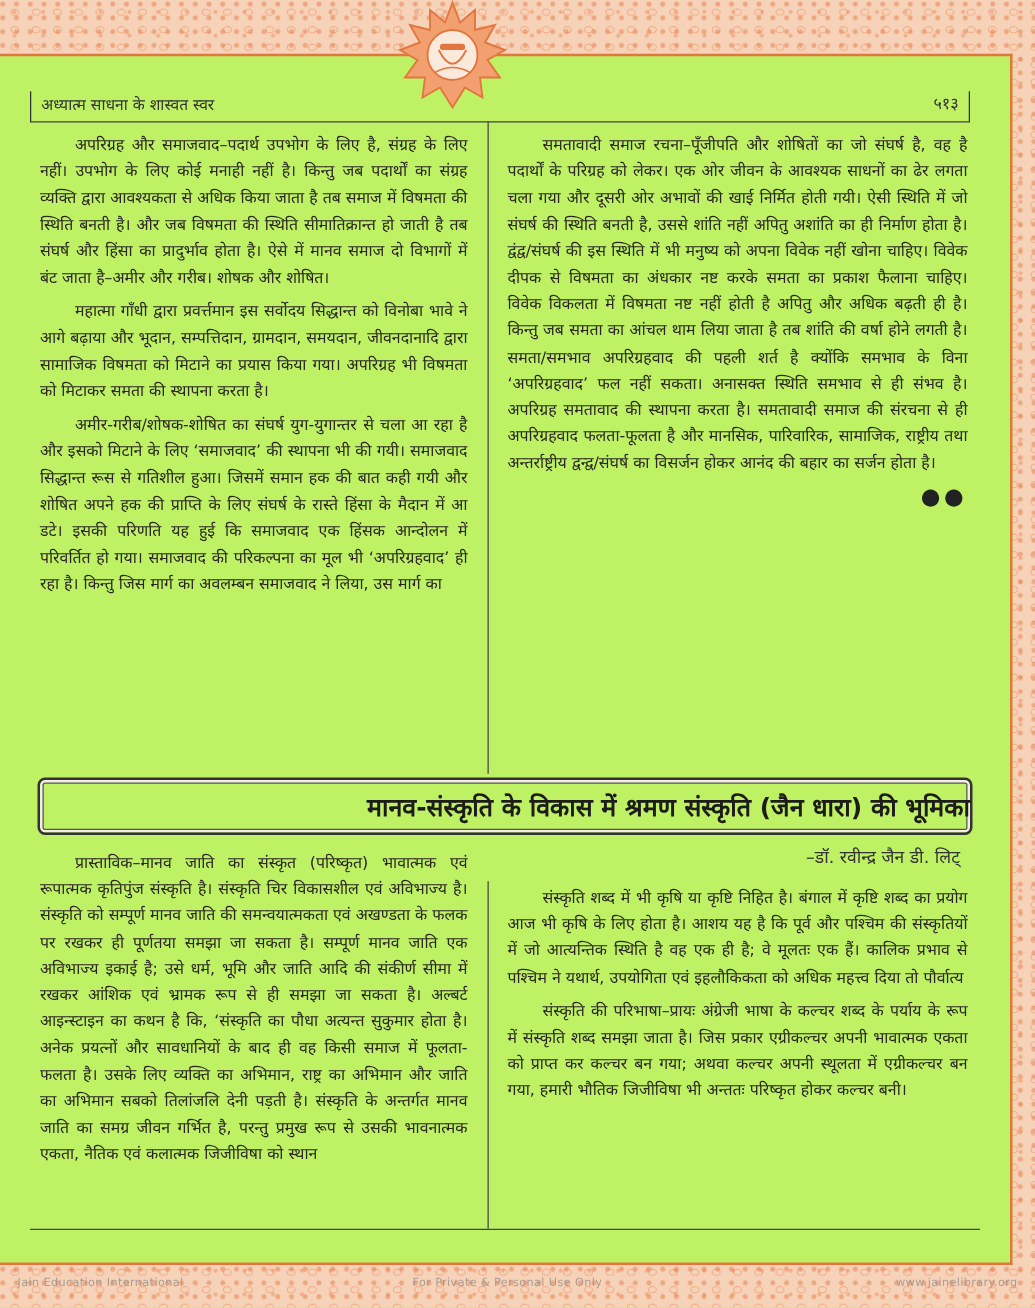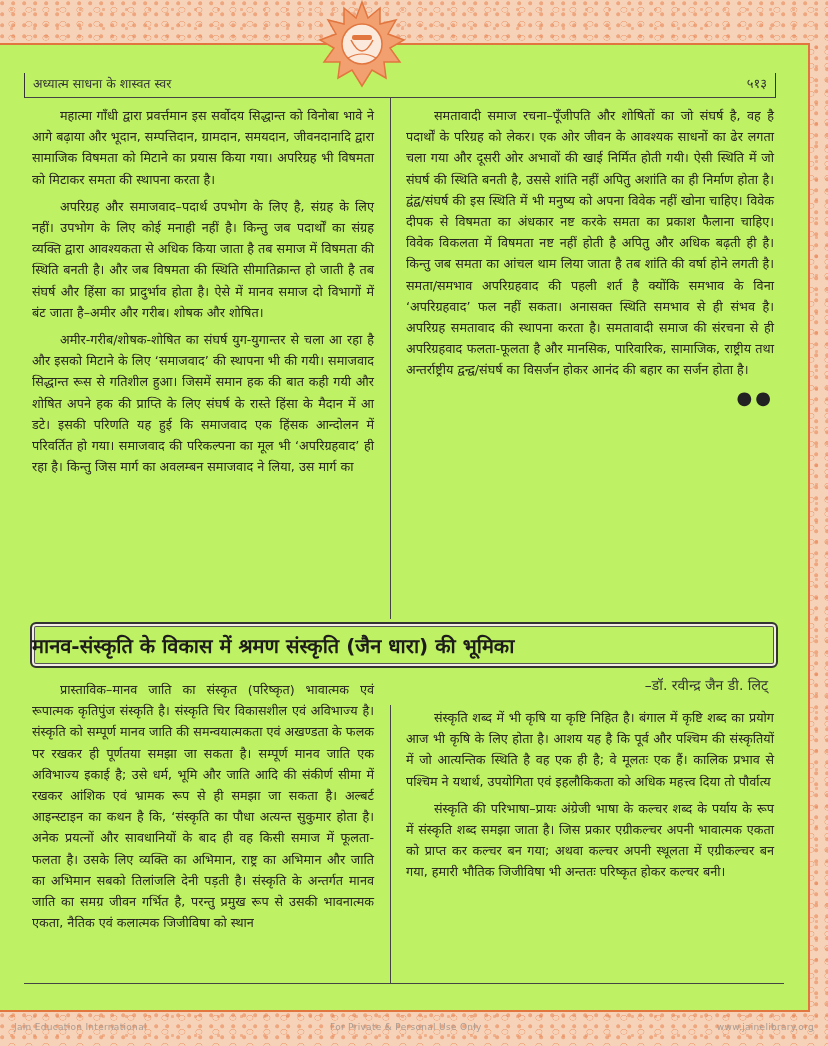--- a/index.html
+++ b/index.html
@@ -37,21 +37,21 @@
     .col {
       position: absolute; font-size: 12.7px; line-height: 21.2px; text-align: justify;
     }
     .col p { margin: 0 0 6px 0; text-indent: 28px; }
     .col p.cont { text-indent: 0; }
     .end-dots { text-align: right; font-size: 18px; letter-spacing: 3px; margin-top: 4px; color: #222; }
     .article-title-box {
       position: absolute; left: 30px; top: 577px; width: 744px; height: 42px;
       border: 2px solid #333; border-radius: 6px;
       box-shadow: inset 0 0 0 2px #f4ede4, inset 0 0 0 3px #555;
-      display: flex; align-items: center; justify-content: flex-start;
+      display: flex; align-items: center; justify-content: flex-end;
     }
     .article-title { font-size: 20px; font-weight: bold; color: #1e1c1a; }
     .byline { position: absolute; right: 40px; top: 630px; font-size: 14px; color: #333; }
     .hr-bottom {
       position: absolute; left: 24px; top: 938px; width: 760px; border-top: 1.5px solid #444;
     }
     .footer-mark {
       position: absolute; top: 1022px; font-size: 9px; color: #a99c94; letter-spacing: 0.3px;
     }
   </style>
@@ -71,22 +71,22 @@
 <div class="page">
 
   <div class="running-head">
     <span class="title">अध्यात्म साधना के शास्वत स्वर</span>
     <span class="pageno">५१३</span>
   </div>
 
   <div class="col-rule" style="top:52px; height:522px;"></div>
 
   <div class="col" style="left:32px; top:60px; width:342px;">
+    <p>अपरिग्रह और समाजवाद–पदार्थ उपभोग के लिए है, संग्रह के लिए नहीं। उपभोग के लिए कोई मनाही नहीं है। किन्तु जब पदार्थों का संग्रह व्यक्ति द्वारा आवश्यकता से अधिक किया जाता है तब समाज में विषमता की स्थिति बनती है। और जब विषमता की स्थिति सीमातिक्रान्त हो जाती है तब संघर्ष और हिंसा का प्रादुर्भाव होता है। ऐसे में मानव समाज दो विभागों में बंट जाता है–अमीर और गरीब। शोषक और शोषित।</p>
     <p>महात्मा गाँधी द्वारा प्रवर्त्तमान इस सर्वोदय सिद्धान्त को विनोबा भावे ने आगे बढ़ाया और भूदान, सम्पत्तिदान, ग्रामदान, समयदान, जीवनदानादि द्वारा सामाजिक विषमता को मिटाने का प्रयास किया गया। अपरिग्रह भी विषमता को मिटाकर समता की स्थापना करता है।</p>
-    <p>अपरिग्रह और समाजवाद–पदार्थ उपभोग के लिए है, संग्रह के लिए नहीं। उपभोग के लिए कोई मनाही नहीं है। किन्तु जब पदार्थों का संग्रह व्यक्ति द्वारा आवश्यकता से अधिक किया जाता है तब समाज में विषमता की स्थिति बनती है। और जब विषमता की स्थिति सीमातिक्रान्त हो जाती है तब संघर्ष और हिंसा का प्रादुर्भाव होता है। ऐसे में मानव समाज दो विभागों में बंट जाता है–अमीर और गरीब। शोषक और शोषित।</p>
     <p>अमीर-गरीब/शोषक-शोषित का संघर्ष युग-युगान्तर से चला आ रहा है और इसको मिटाने के लिए ‘समाजवाद’ की स्थापना भी की गयी। समाजवाद सिद्धान्त रूस से गतिशील हुआ। जिसमें समान हक की बात कही गयी और शोषित अपने हक की प्राप्ति के लिए संघर्ष के रास्ते हिंसा के मैदान में आ डटे। इसकी परिणति यह हुई कि समाजवाद एक हिंसक आन्दोलन में परिवर्तित हो गया। समाजवाद की परिकल्पना का मूल भी ‘अपरिग्रहवाद’ ही रहा है। किन्तु जिस मार्ग का अवलम्बन समाजवाद ने लिया, उस मार्ग का</p>
   </div>
 
   <div class="col" style="left:406px; top:60px; width:368px;">
     <p>समतावादी समाज रचना–पूँजीपति और शोषितों का जो संघर्ष है, वह है पदार्थों के परिग्रह को लेकर। एक ओर जीवन के आवश्यक साधनों का ढेर लगता चला गया और दूसरी ओर अभावों की खाई निर्मित होती गयी। ऐसी स्थिति में जो संघर्ष की स्थिति बनती है, उससे शांति नहीं अपितु अशांति का ही निर्माण होता है। द्वंद्व/संघर्ष की इस स्थिति में भी मनुष्य को अपना विवेक नहीं खोना चाहिए। विवेक दीपक से विषमता का अंधकार नष्ट करके समता का प्रकाश फैलाना चाहिए। विवेक विकलता में विषमता नष्ट नहीं होती है अपितु और अधिक बढ़ती ही है। किन्तु जब समता का आंचल थाम लिया जाता है तब शांति की वर्षा होने लगती है। समता/समभाव अपरिग्रहवाद की पहली शर्त है क्योंकि समभाव के विना ‘अपरिग्रहवाद’ फल नहीं सकता। अनासक्त स्थिति समभाव से ही संभव है। अपरिग्रह समतावाद की स्थापना करता है। समतावादी समाज की संरचना से ही अपरिग्रहवाद फलता-फूलता है और मानसिक, पारिवारिक, सामाजिक, राष्ट्रीय तथा अन्तर्राष्ट्रीय द्वन्द्व/संघर्ष का विसर्जन होकर आनंद की बहार का सर्जन होता है।</p>
     <div class="end-dots">●●</div>
   </div>
 
   <div class="article-title-box">
     <span class="article-title">मानव-संस्कृति के विकास में श्रमण संस्कृति (जैन धारा) की भूमिका</span>

